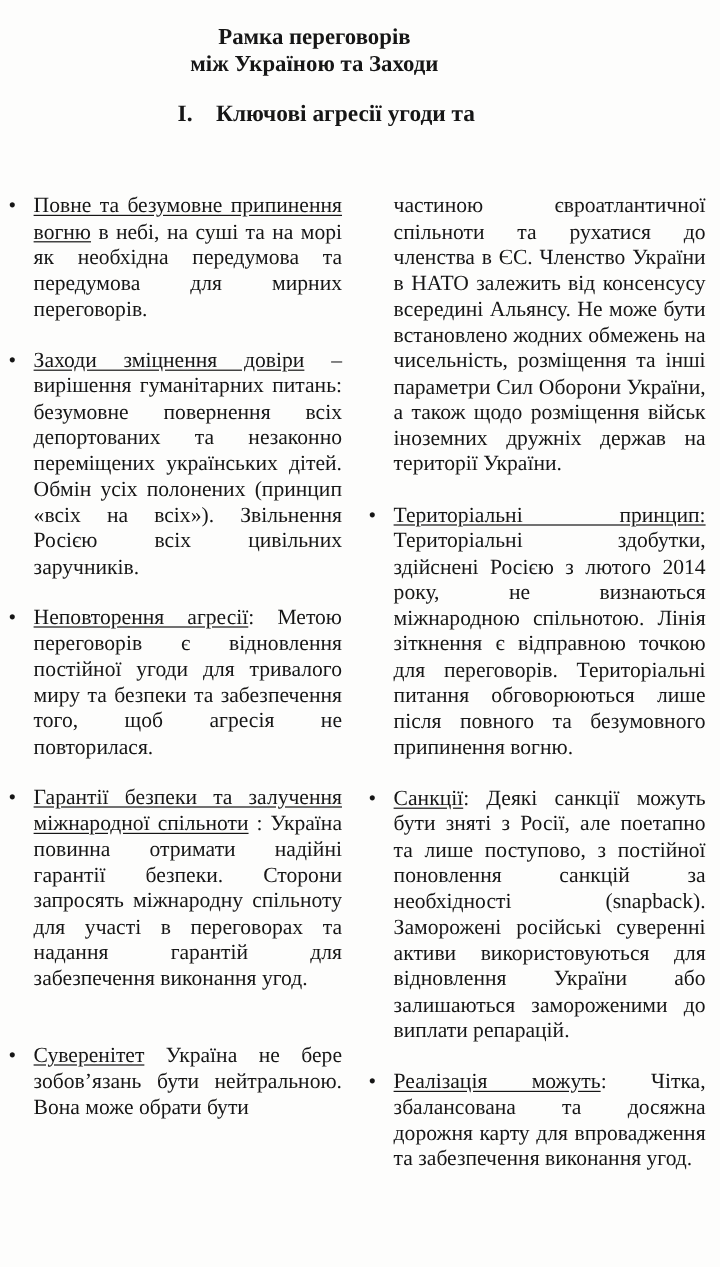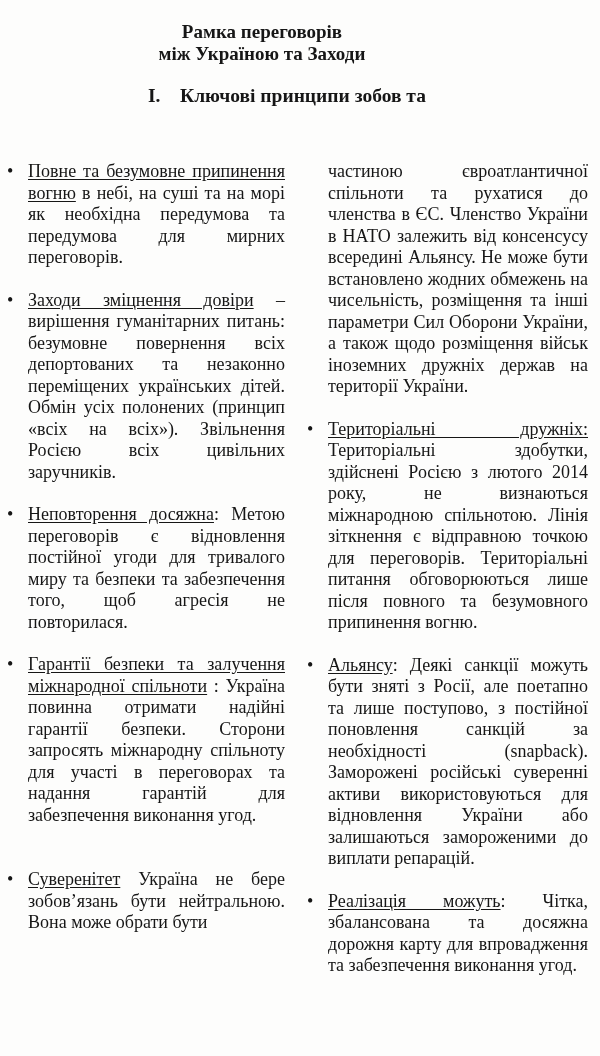--- a/index.html
+++ b/index.html
@@ -54,59 +54,59 @@
 <div class="page">
 
   <header class="doc-title">
     <div>Рамка переговорів</div>
     <div>між Україною та Заходи</div>
   </header>
 
   <div class="section-heading">
     <span class="sec-num">I.</span>
     <div class="sec-text">
-      <div>Ключові принципи зобов та</div>
+      <div>Ключові агресії угоди та</div>
     </div>
   </div>
 
   <div class="col col-left">
     <div class="item">
       <span class="marker">•</span>
       <p class="body-text"><span class="lead">Повне та безумовне припинення вогню</span><span> в небі, на суші та на морі як необхідна передумова та передумова для мирних переговорів.</span></p>
     </div>
     <div class="item">
       <span class="marker">•</span>
       <p class="body-text"><span class="lead">Заходи зміцнення довіри</span><span> – вирішення гуманітарних питань: безумовне повернення всіх депортованих та незаконно переміщених українських дітей. Обмін усіх полонених (принцип «всіх на всіх»). Звільнення Росією всіх цивільних заручників.</span></p>
     </div>
     <div class="item">
       <span class="marker">•</span>
-      <p class="body-text"><span class="lead">Неповторення досяжна</span><span>: Метою переговорів є відновлення постійної угоди для тривалого миру та безпеки та забезпечення того, щоб агресія не повторилася.</span></p>
+      <p class="body-text"><span class="lead">Неповторення агресії</span><span>: Метою переговорів є відновлення постійної угоди для тривалого миру та безпеки та забезпечення того, щоб агресія не повторилася.</span></p>
     </div>
     <div class="item">
       <span class="marker">•</span>
       <p class="body-text"><span class="lead">Гарантії безпеки та залучення міжнародної спільноти</span><span> : Україна повинна отримати надійні гарантії безпеки. Сторони запросять міжнародну спільноту для участі в переговорах та надання гарантій для забезпечення виконання угод.</span></p>
     </div>
     <div class="item extra-gap">
       <span class="marker">•</span>
       <p class="body-text"><span class="lead">Суверенітет</span><span> Україна не бере зобов’язань бути нейтральною. Вона може обрати бути</span></p>
     </div>
   </div>
 
   <div class="col col-right">
     <div class="item">
       <span class="marker"></span>
       <p class="body-text"><span>частиною євроатлантичної спільноти та рухатися до членства в ЄС. Членство України в НАТО залежить від консенсусу всередині Альянсу. Не може бути встановлено жодних обмежень на чисельність, розміщення та інші параметри Сил Оборони України, а також щодо розміщення військ іноземних дружніх держав на території України.</span></p>
     </div>
     <div class="item">
       <span class="marker">•</span>
-      <p class="body-text"><span class="lead">Територіальні дружніх:</span><span> Територіальні здобутки, здійснені Росією з лютого 2014 року, не визнаються міжнародною спільнотою. Лінія зіткнення є відправною точкою для переговорів. Територіальні питання обговорюються лише після повного та безумовного припинення вогню.</span></p>
+      <p class="body-text"><span class="lead">Територіальні принцип:</span><span> Територіальні здобутки, здійснені Росією з лютого 2014 року, не визнаються міжнародною спільнотою. Лінія зіткнення є відправною точкою для переговорів. Територіальні питання обговорюються лише після повного та безумовного припинення вогню.</span></p>
     </div>
     <div class="item">
       <span class="marker">•</span>
-      <p class="body-text"><span class="lead">Альянсу</span><span>: Деякі санкції можуть бути зняті з Росії, але поетапно та лише поступово, з постійної поновлення санкцій за необхідності (snapback). Заморожені російські суверенні активи використовуються для відновлення України або залишаються замороженими до виплати репарацій.</span></p>
+      <p class="body-text"><span class="lead">Санкції</span><span>: Деякі санкції можуть бути зняті з Росії, але поетапно та лише поступово, з постійної поновлення санкцій за необхідності (snapback). Заморожені російські суверенні активи використовуються для відновлення України або залишаються замороженими до виплати репарацій.</span></p>
     </div>
     <div class="item">
       <span class="marker">•</span>
       <p class="body-text"><span class="lead">Реалізація можуть</span><span>: Чітка, збалансована та досяжна дорожня карту для впровадження та забезпечення виконання угод.</span></p>
     </div>
   </div>
 
 </div>
 
 </body></html>

